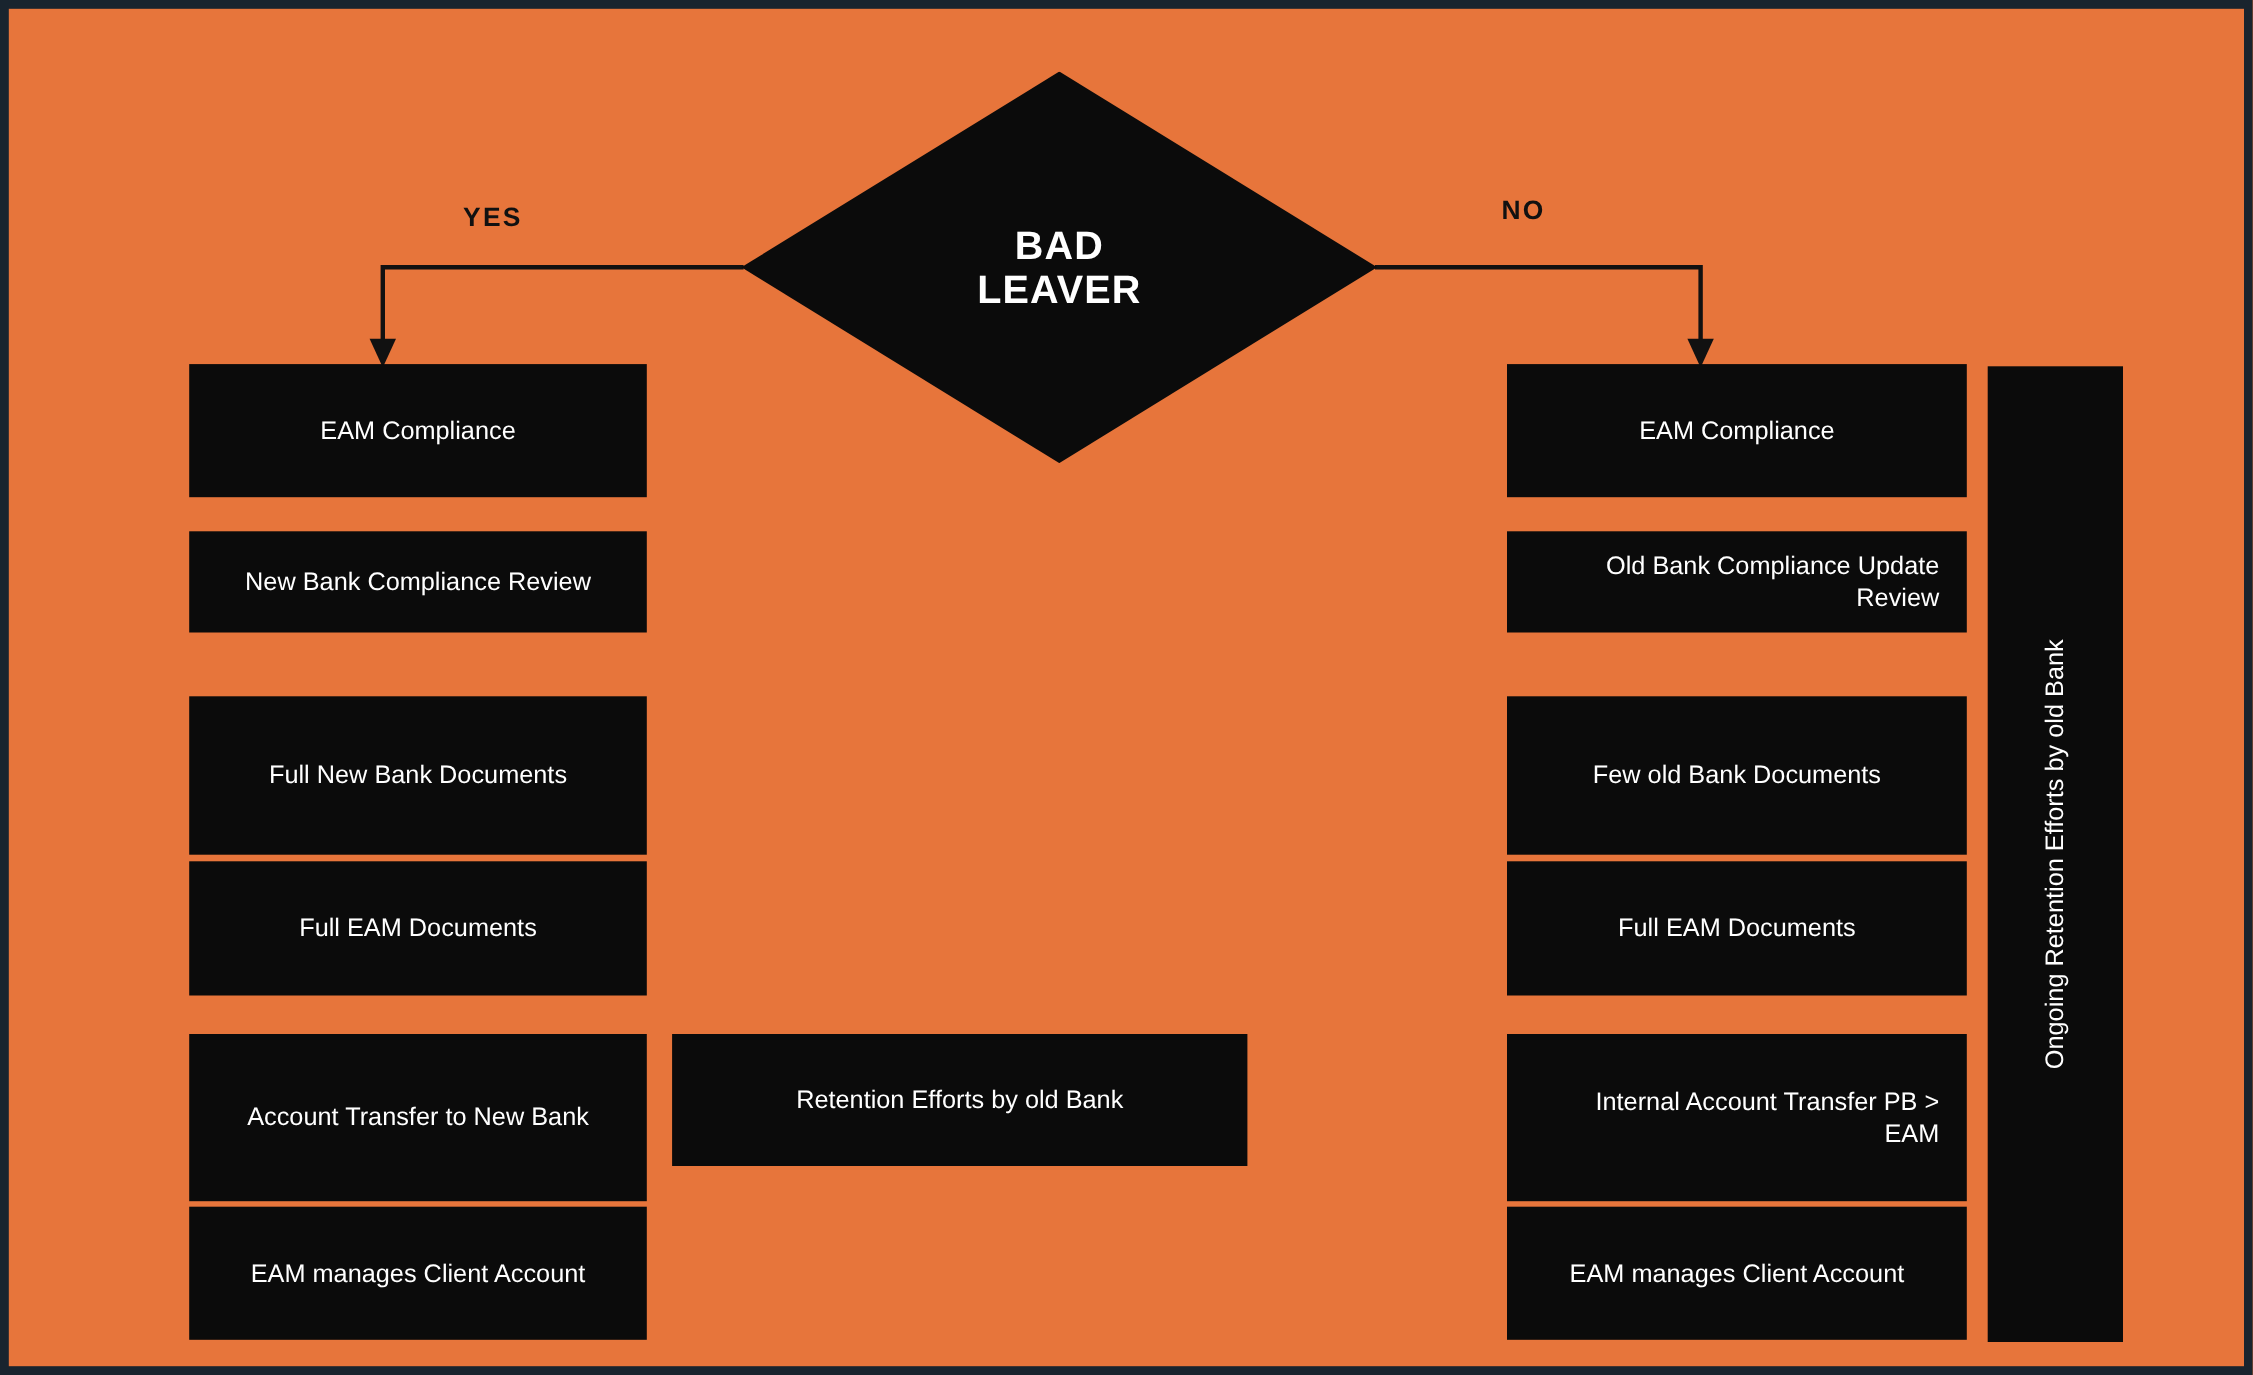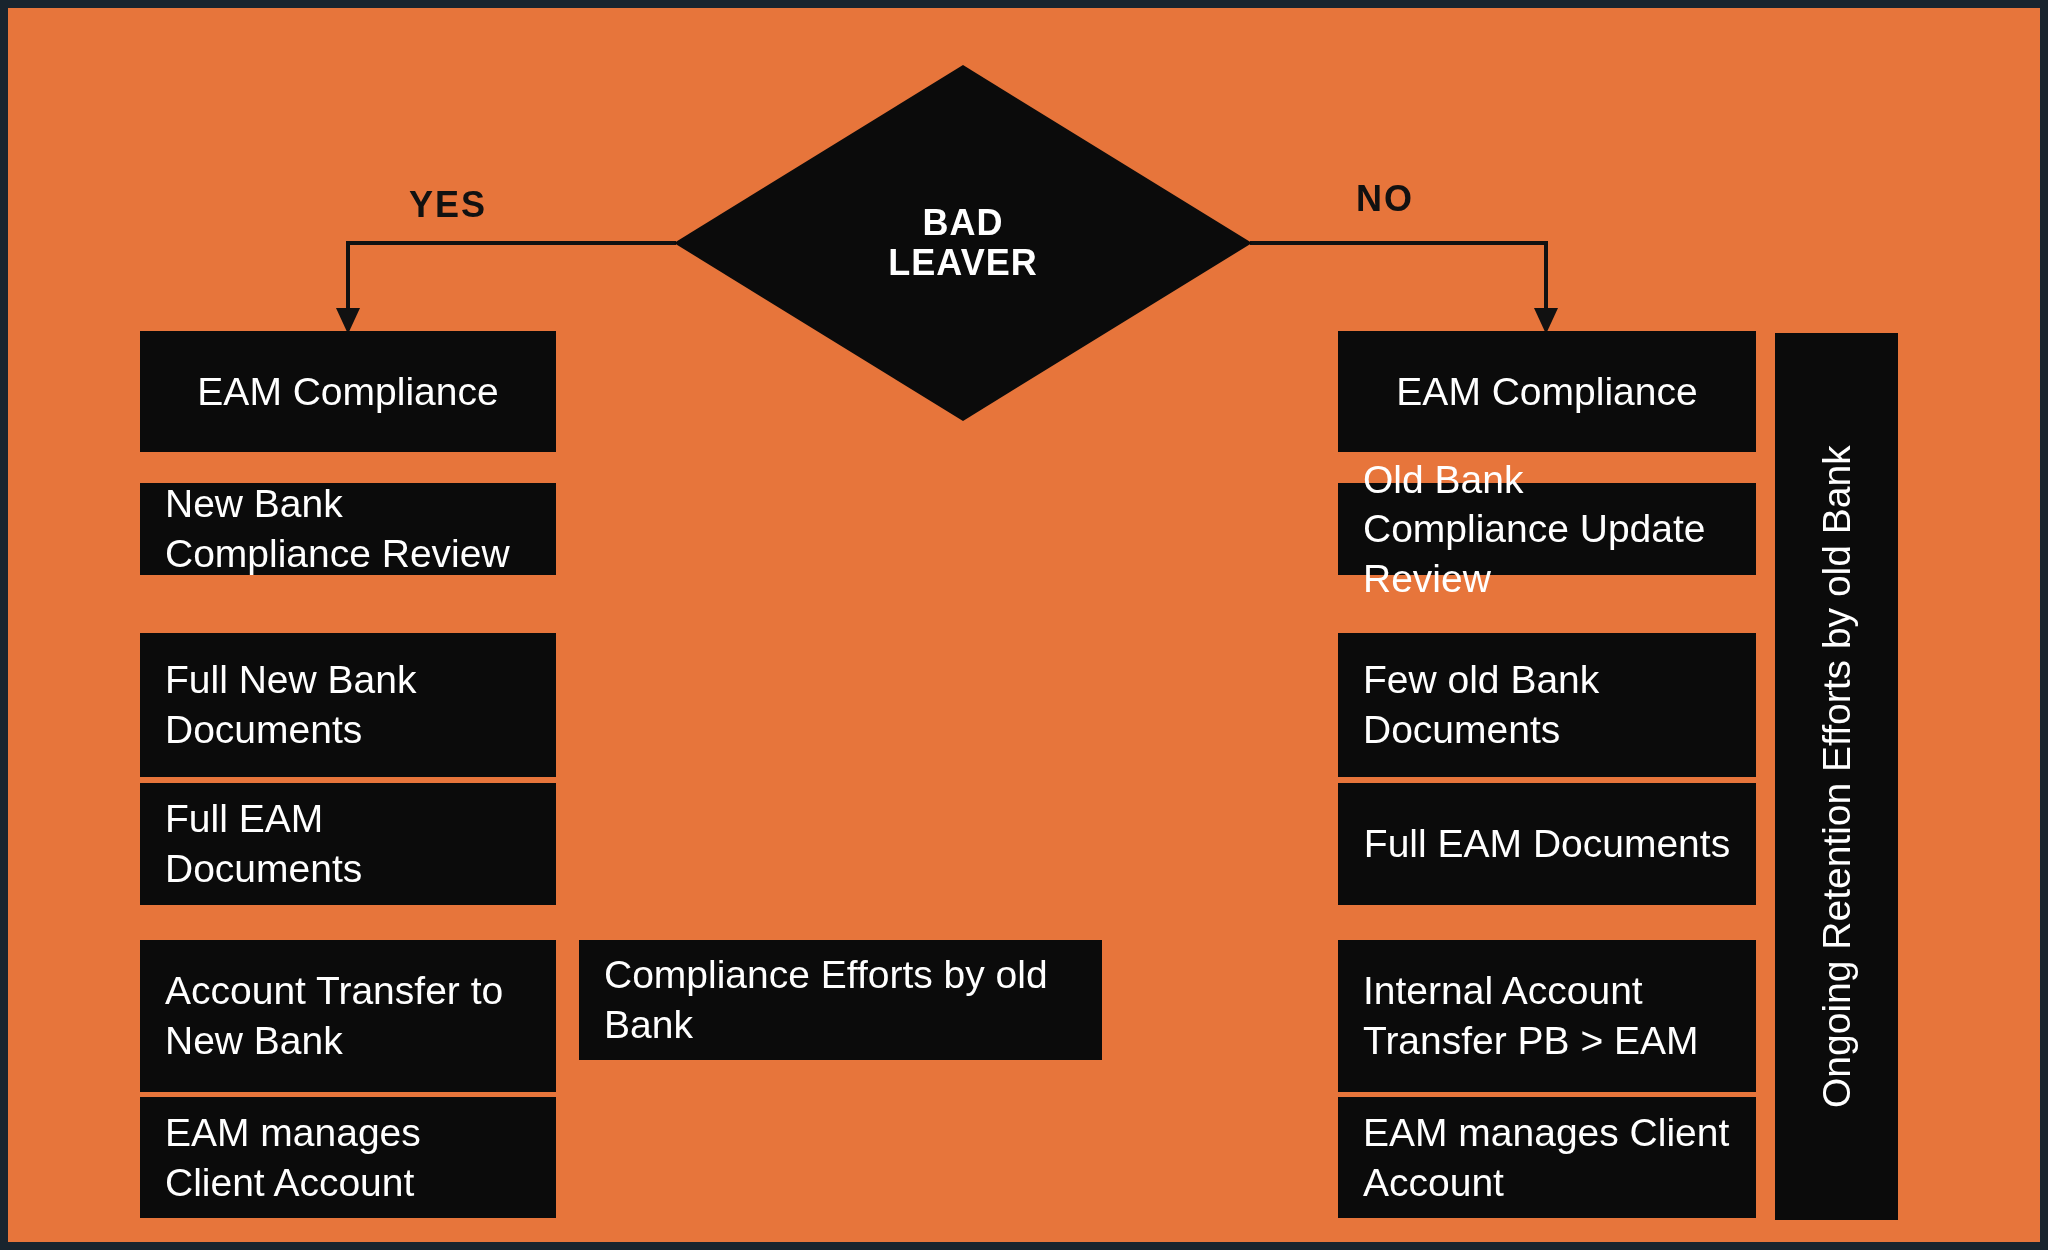--- a/index.html
+++ b/index.html
@@ -33,21 +33,21 @@
     position: absolute;
     inset: 0;
     width: 2048px;
     height: 1250px;
     z-index: 1;
   }
   .branch-label {
     position: absolute;
     width: 140px;
     text-align: center;
-    font-size: 36px;
+    font-size: 24px;
     font-weight: 700;
     letter-spacing: 2px;
     color: var(--branch-label-text);
     z-index: 2;
   }
   .yes-label { left: 378px; top: 184px; }
   .no-label  { left: 1315px; top: 178px; }
   .decision {
     position: absolute;
     left: 674px;
@@ -70,26 +70,27 @@
     letter-spacing: 1px;
     text-align: center;
   }
   .node {
     position: absolute;
     background: var(--node-fill);
     color: var(--node-text);
     display: flex;
     align-items: center;
     justify-content: center;
-    text-align: left;
-    font-size: 39px;
+    text-align: right;
+    font-size: 23px;
     line-height: 1.27;
     padding: 0 25px;
     box-sizing: border-box;
     z-index: 2;
+    margin-left: 32px;
   }
   .col-yes { left: 140px;  width: 416px; }
   .col-no  { left: 1338px; width: 418px; }
   .row-1 { top: 331px;  height: 121px; }
   .row-2 { top: 483px;  height: 92px; }
   .row-3 { top: 633px;  height: 144px; }
   .row-4 { top: 783px;  height: 122px; }
   .row-5 { top: 940px;  height: 152px; }
   .row-6 { top: 1097px; height: 121px; }
   .middle-note {
@@ -132,21 +133,21 @@
     <div class="line">LEAVER</div>
   </div>
 
   <div class="node col-yes row-1">EAM Compliance</div>
   <div class="node col-yes row-2">New Bank Compliance Review</div>
   <div class="node col-yes row-3">Full New Bank Documents</div>
   <div class="node col-yes row-4">Full EAM Documents</div>
   <div class="node col-yes row-5">Account Transfer to New Bank</div>
   <div class="node col-yes row-6">EAM manages Client Account</div>
 
-  <div class="node middle-note">Compliance Efforts by old Bank</div>
+  <div class="node middle-note">Retention Efforts by old Bank</div>
 
   <div class="node col-no row-1">EAM Compliance</div>
   <div class="node col-no row-2">Old Bank Compliance Update Review</div>
   <div class="node col-no row-3">Few old Bank Documents</div>
   <div class="node col-no row-4">Full EAM Documents</div>
   <div class="node col-no row-5">Internal Account Transfer PB &gt; EAM</div>
   <div class="node col-no row-6">EAM manages Client Account</div>
 
   <div class="node side-bar">Ongoing Retention Efforts by old Bank</div>
 

